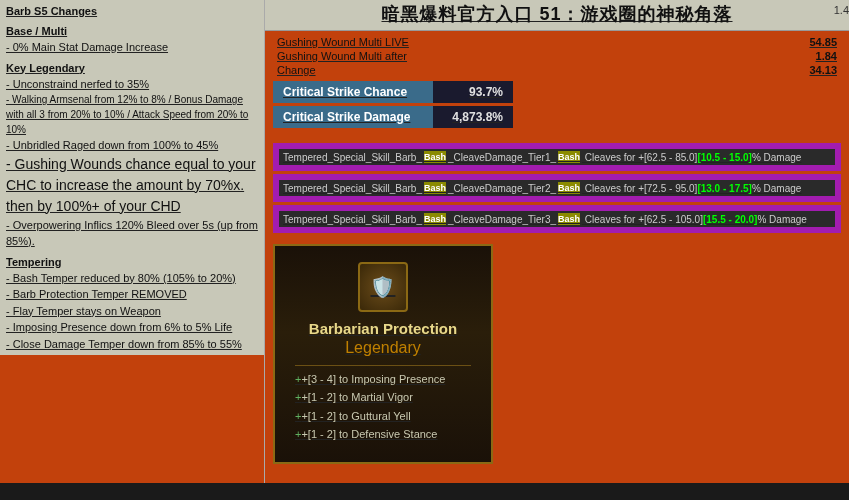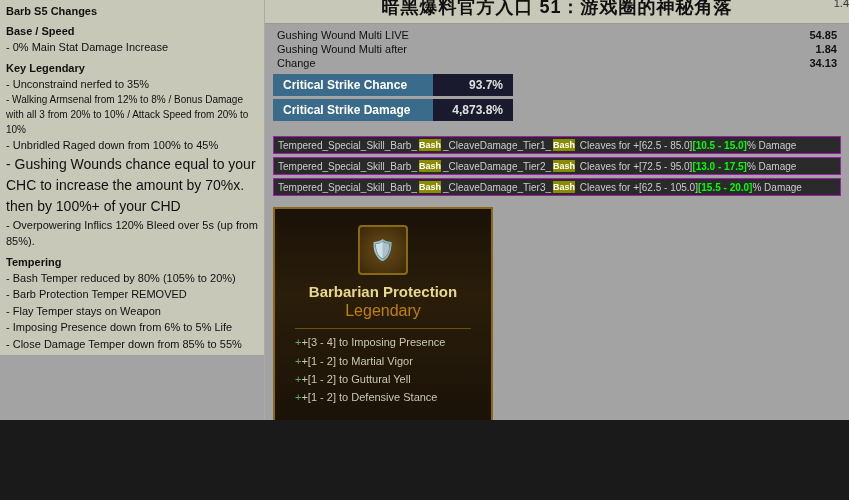--- a/index.html
+++ b/index.html
@@ -8,22 +8,23 @@
       height: 500px;
       background: #1a1a1a;
       font-family: Arial, sans-serif;
       font-size: 12px;
       color: #222;
       overflow: hidden;
     }
     .main-container {
       display: flex;
       width: 849px;
-      height: 420px;
-      background: #a3a3a3;
+      height: 483px;
+      background: #c2410c;
+      text-decoration: underline;
     }
     .title-bar {
       background: #c8c8b8;
       text-align: center;
       padding: 2px 0 4px 0;
       border-bottom: 1px solid #999;
       position: relative;
     }
     .title-text {
       font-size: 18px;
@@ -106,21 +107,21 @@
       margin-top: 8px;
     }
     .temper-row {
       display: flex;
       align-items: center;
       background: #2a2a2a;
       margin-bottom: 3px;
       padding: 2px 4px;
       font-size: 10px;
       color: #ccc;
-      border: 1px solid #a21caf;
+      border: 6px solid #a21caf;
     }
     .temper-badge {
       background: #8b8b00;
       color: #fff;
       font-size: 9px;
       font-weight: bold;
       padding: 1px 0;
       margin: 0 2px;
       display: inline-block;
     }
@@ -182,21 +183,21 @@
     }
   </style>
 </head>
 <body>
 
 <div class="main-container">
 
   <div style="display:flex; flex-direction:column; width:265px; flex-shrink:0; border-right:1px solid #aaa;">
     <div style="padding:3px 6px; background:#c8c8b8;">
       <div class="top-header">Barb S5 Changes</div>
-      <div class="section-title">Base / Speed</div>
+      <div class="section-title">Base / Multi</div>
       <div class="stat-line">- 0% Main Stat Damage Increase</div>
 
       <div class="section-title">Key Legendary</div>
       <div class="stat-line">- Unconstraind nerfed to 35%</div>
       <div class="stat-line" style="font-size:10px;">- Walking Armsenal from 12% to 8% / Bonus Damage with all 3 from 20% to 10% / Attack Speed from 20% to 10%</div>
       <div class="stat-line">- Unbridled Raged down from 100% to 45%</div>
       <div class="stat-line" style="font-size:14px;">- Gushing Wounds chance equal to your CHC to increase the amount by 70%x. then by 100%+ of your CHD</div>
       <div class="stat-line">- Overpowering Inflics 120% Bleed over 5s (up from 85%).</div>
 
       <div class="section-title">Tempering</div>

